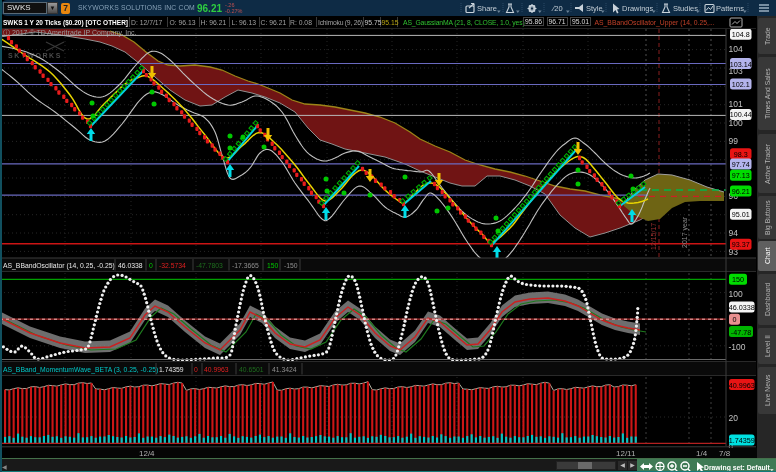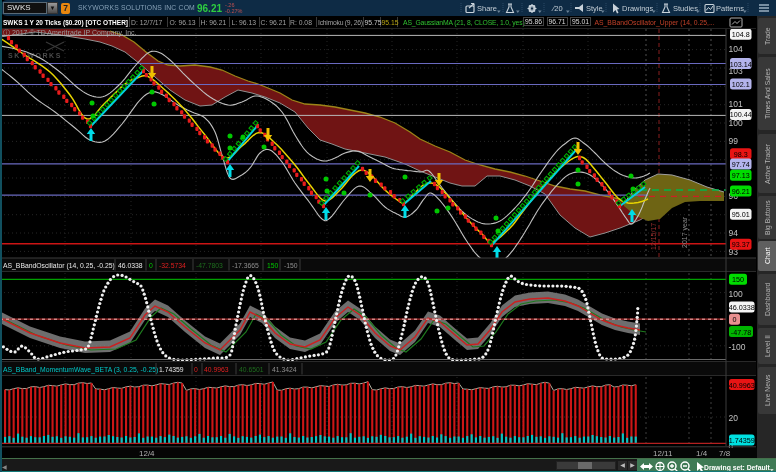--- a/index.html
+++ b/index.html
@@ -1033,21 +1033,21 @@
     <rect x="729" y="379.1" width="25.5" height="11" rx="2.5" fill="#e81414"></rect>
     <text x="741.8" y="387.6" font-size="7.2" fill="#000" text-anchor="middle">40.9963</text>
     <rect x="729" y="434.5" width="25.5" height="11" rx="2.5" fill="#00e0e0"></rect>
     <text x="741.8" y="443.0" font-size="7.2" fill="#000" text-anchor="middle">1.74359</text>
     <line x1="726" y1="28" x2="726" y2="446" stroke="#3c3c3c" stroke-width="1"></line>
     <line x1="0" y1="446.8" x2="756" y2="446.8" stroke="#3c3c3c" stroke-width="1"></line>
     <line x1="0" y1="28.5" x2="756" y2="28.5" stroke="#222" stroke-width="1"></line>
   </svg>
 <div class="abs" style="left:0;top:448px;width:757px;height:10px;background:#050505;color:#b0b0b0;font-size:8px;margin-left:10px;">
   <span class="abs" style="left:129px;top:0.5px;">12/4</span>
-  <span class="abs" style="left:643px;top:0.5px;text-align:center;">12/11</span>
+  <span class="abs" style="left:606px;top:0.5px;text-align:center;">12/11</span>
   <span class="abs" style="left:686px;top:0.5px;">1/4</span>
   <span class="abs" style="left:709px;top:0.5px;">7/8</span>
 </div>
 <div class="abs" style="left:0;top:458px;width:776px;height:14px;background:#191919;border-top:1px solid #44704a;z-index:6;">
   <div class="abs" style="left:2px;top:4px;color:#888;font-size:6px;">◀</div>
   <div class="abs" style="left:556px;top:2px;width:60px;height:9px;background:#3a3a3a;border:1px solid #222;"></div>
   <div class="abs" style="left:578px;top:3px;width:14px;height:7px;background:#6a6a6a;"></div>
   <div class="abs" style="left:618px;top:2px;width:9px;height:9px;background:#2a2a2a;color:#bbb;font-size:6px;text-align:center;line-height:9px;">◀</div>
   <div class="abs" style="left:628px;top:2px;width:9px;height:9px;background:#2a2a2a;color:#bbb;font-size:6px;text-align:center;line-height:9px;">▶</div>
   <div class="abs" style="left:637px;top:0;width:139px;height:13px;background:#3f7a55;">

